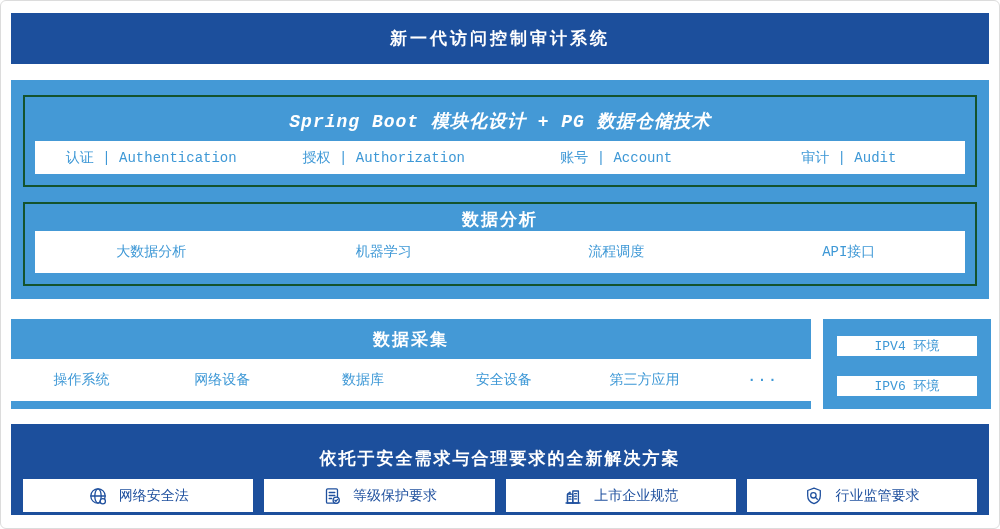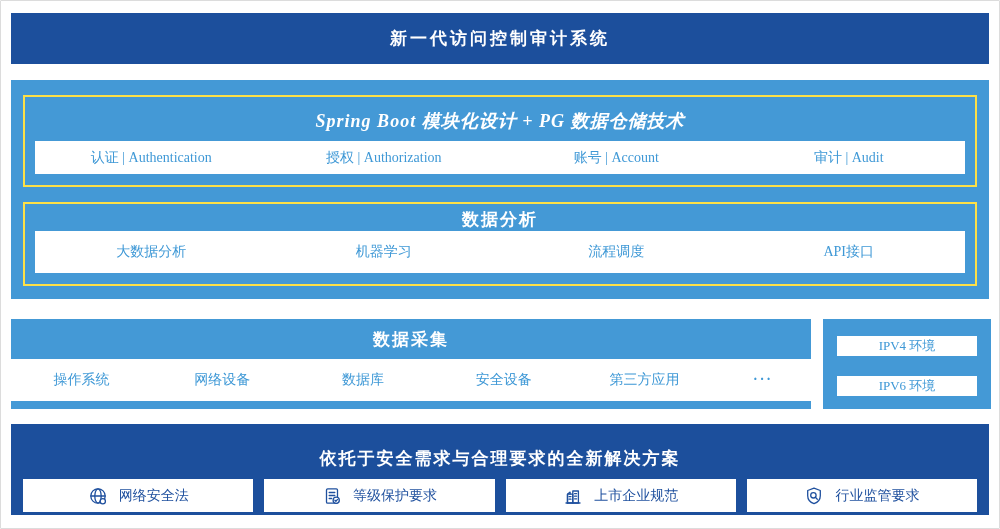--- a/index.html
+++ b/index.html
@@ -1,34 +1,34 @@
 <!DOCTYPE html>
 <html><head>
 <meta charset="utf-8">
 <style>
   html,body { margin:0; padding:0; background:#fff; }
   .page {
     position:relative; width:1000px; height:529px; box-sizing:border-box;
-    background:#fff; border:1px solid #dcdcdc; border-radius:1px; overflow:hidden;
-    font-family:Liberation Serif, serif;
+    background:#fff; border:1px solid #dcdcdc; border-radius:6px; overflow:hidden;
+    font-family:Liberation Mono, monospace;
   }
   
   .banner {
     position:absolute; left:10px; right:10px; top:12px; height:51px;
     background:#1C4F9C; color:#fff; display:flex; align-items:center; justify-content:center;
     font-size:17px; font-weight:bold; letter-spacing:3px;
   }
   
   .section-platform {
     position:absolute; left:10px; right:10px; top:79px; height:219px;
     background:#4499D6; box-sizing:border-box; padding:15px 12px 13px;
     display:flex; flex-direction:column; gap:15px;
   }
   .framed {
-    border:2px solid #fde047; box-sizing:border-box; display:flex; flex-direction:column;
+    border:2px solid #14532d; box-sizing:border-box; display:flex; flex-direction:column;
     padding:4px 10px 11px;
   }
   .framed-springboot { height:93px; }
   .framed-analysis { flex:1; }
   .panel-title {
     flex:1; display:flex; align-items:center; justify-content:center;
     color:#fff; font-weight:bold; font-size:17px; letter-spacing:2px;
   }
   .panel-title.italic { font-style:italic; font-size:18px; letter-spacing:1px; }
   .row { display:flex; gap:0; }

